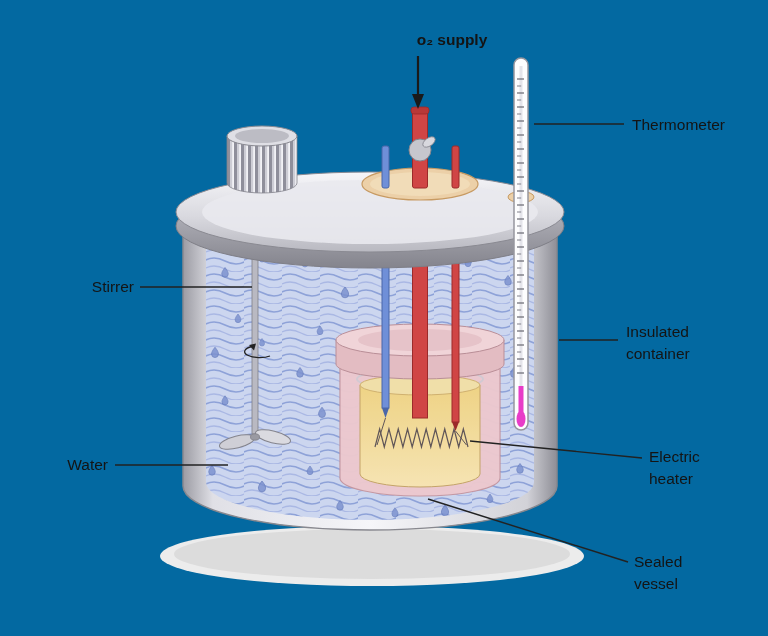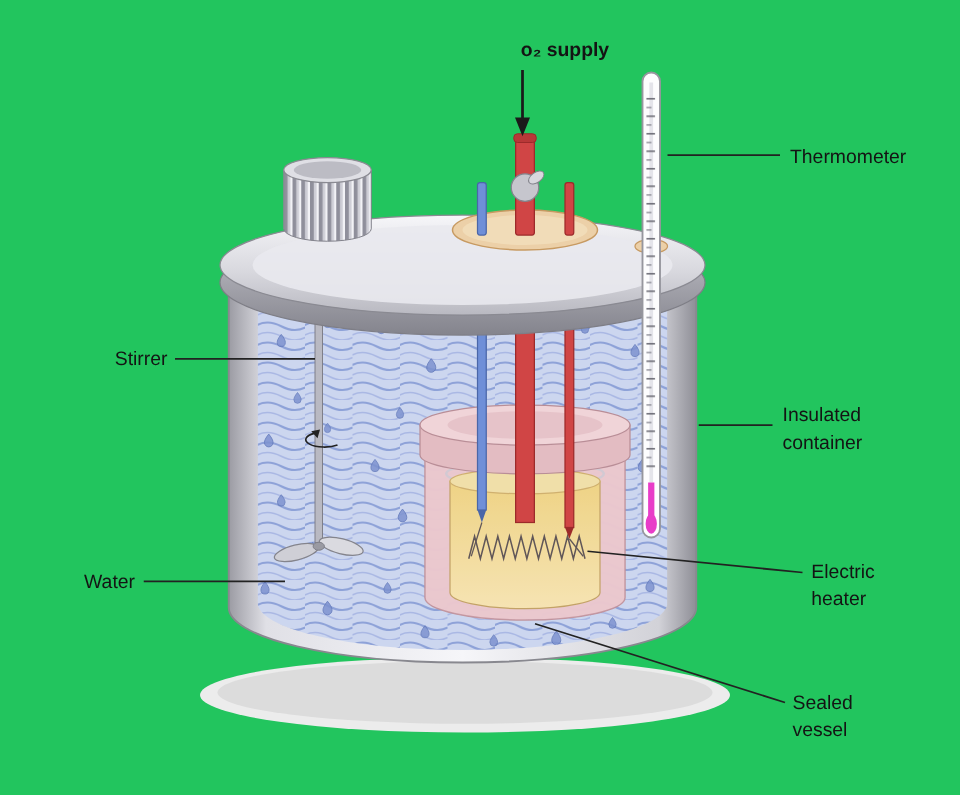--- a/index.html
+++ b/index.html
@@ -1,16 +1,16 @@
 <!DOCTYPE html>
 <html><head>
 <meta charset="utf-8">
 <style>
   html,body{margin:0;padding:0;background:#ffffff;}
-  .page{position:relative;width:768px;height:636px;background:#22c55e;overflow:hidden;
+  .page{position:relative;width:768px;height:636px;background:#0369a1;overflow:hidden;
         font-family:"Liberation Sans","DejaVu Sans",sans-serif;}
   svg{display:block;}
   text{font-family:"Liberation Sans","DejaVu Sans",sans-serif;font-size:15.5px;fill:#141414;}
 </style>
 </head>
 <body>
 
 <div class="page">
 <svg width="768" height="636" viewBox="0 0 768 636">
   <defs>

